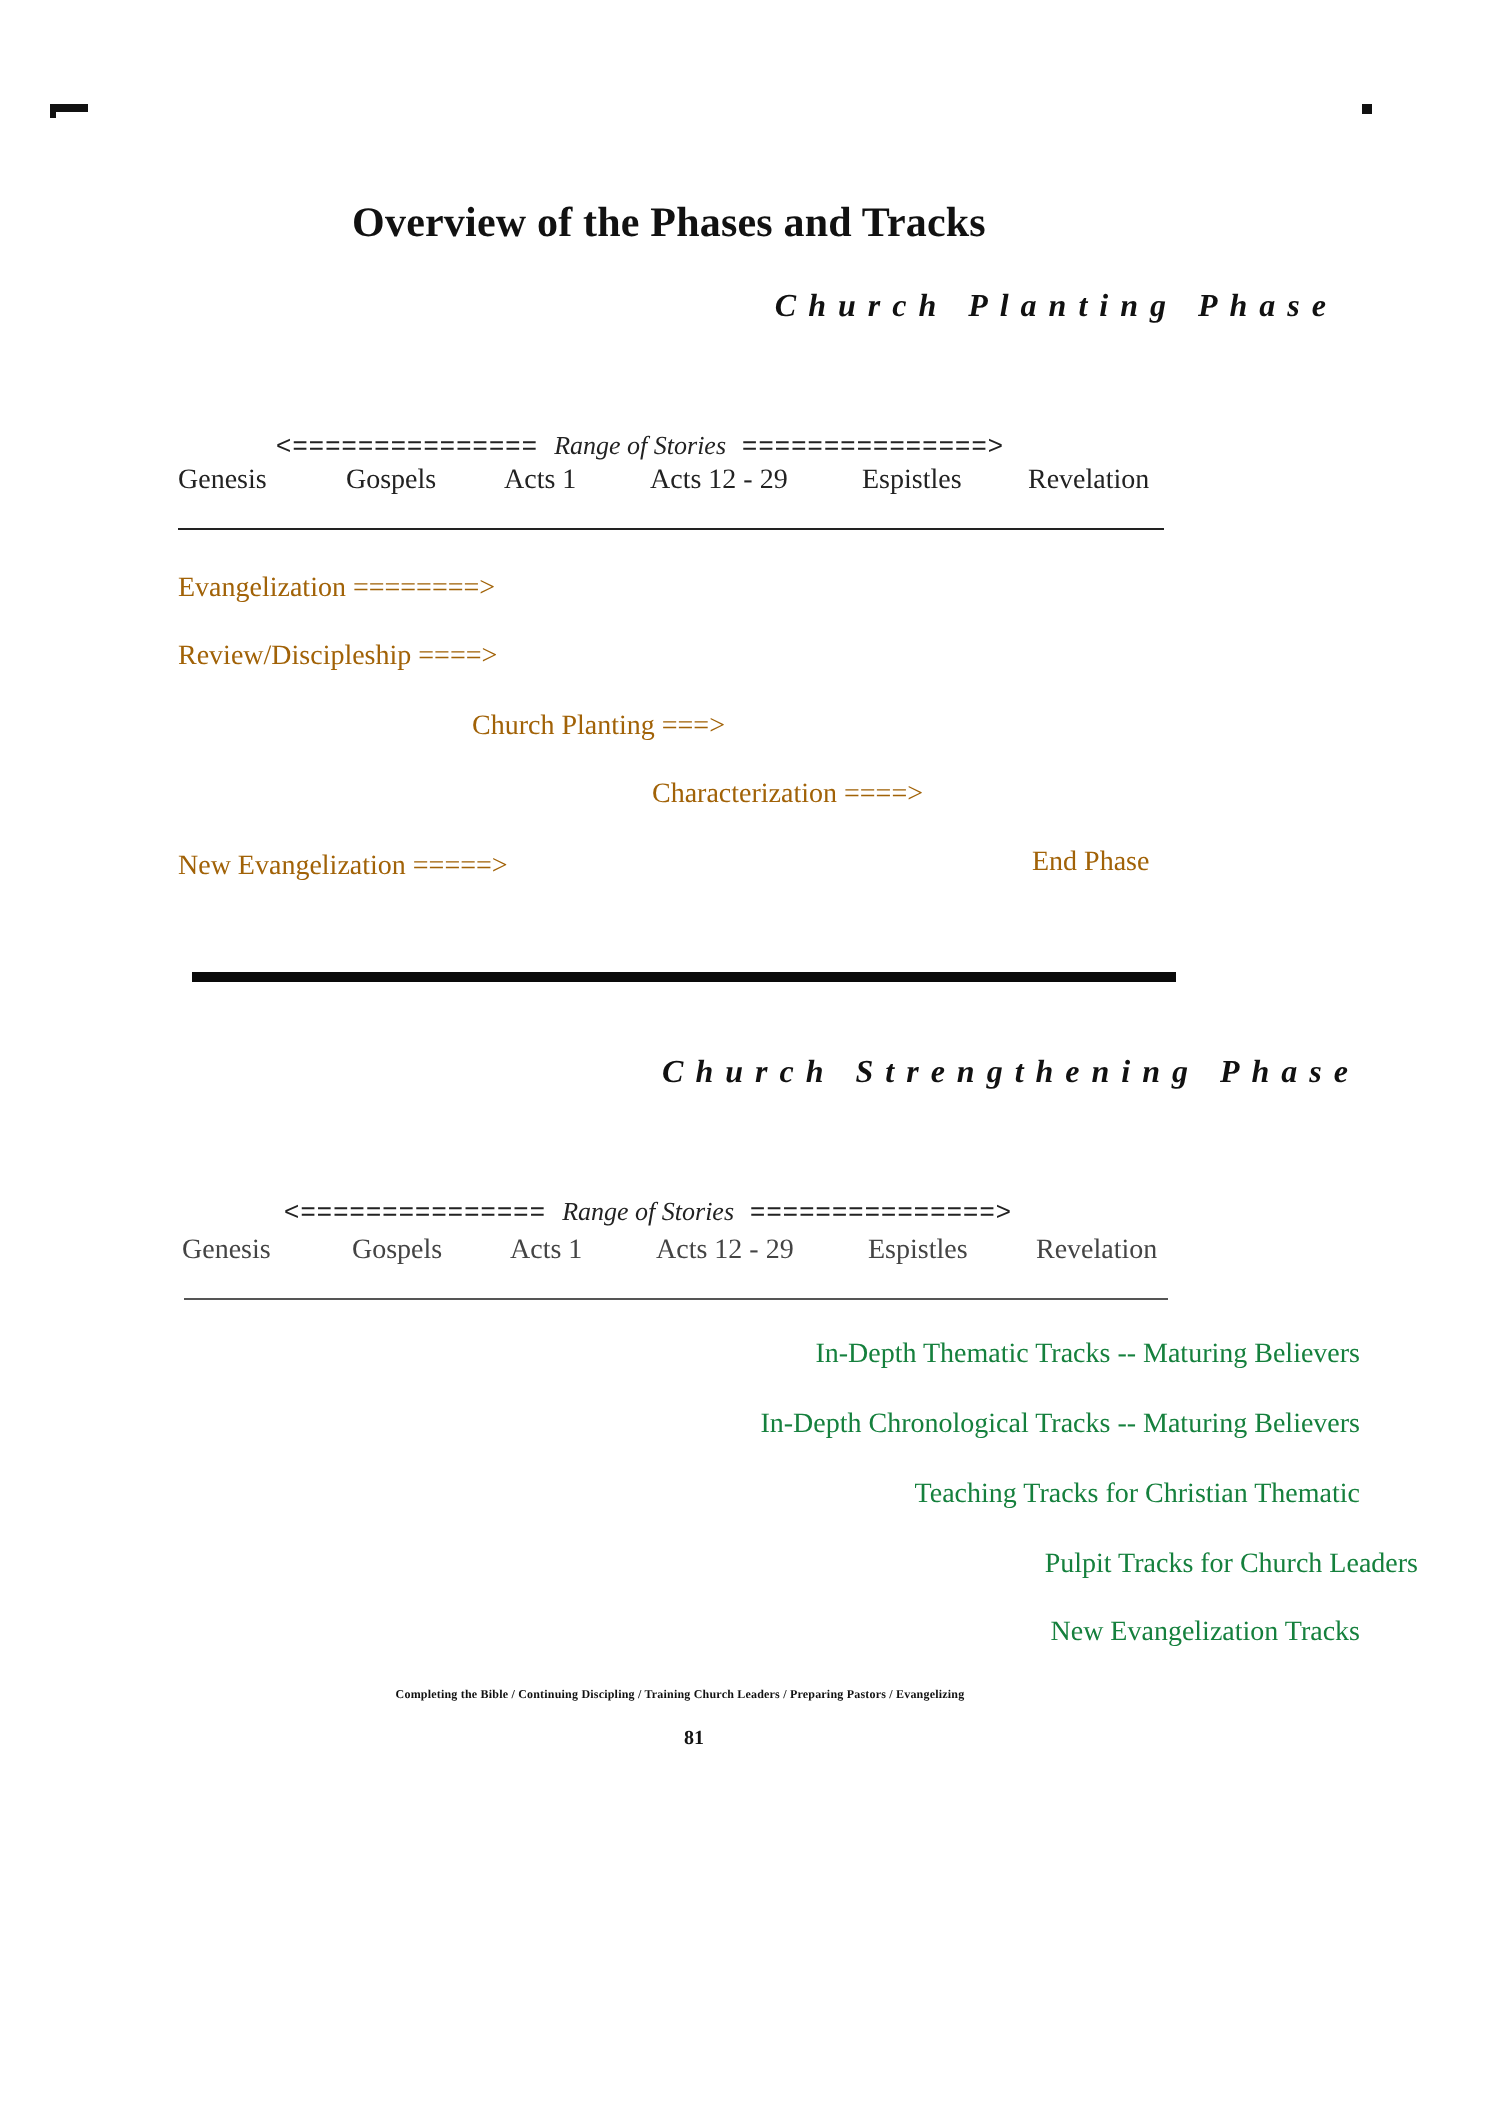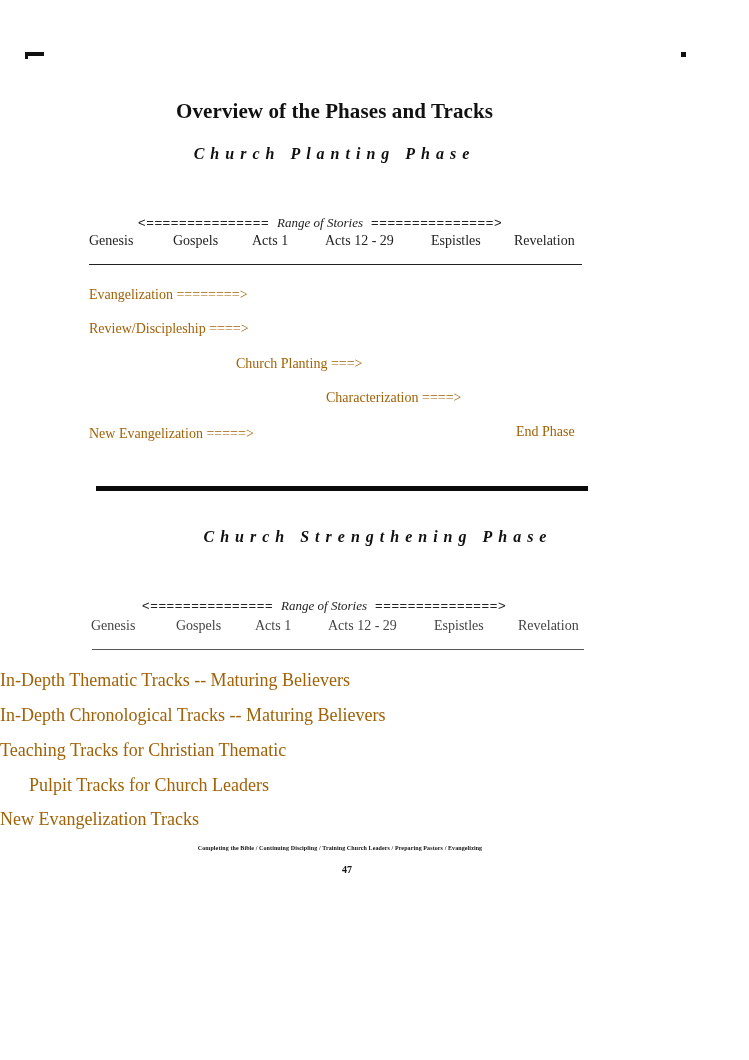--- a/index.html
+++ b/index.html
@@ -10,41 +10,41 @@
     .abs { position: absolute; }
     .corner-mark-left { left: 25px; top: 52px; width: 19px; height: 4px; background: #111; }
     .corner-mark-left::after { content: ""; position: absolute; left: 0; top: 0; width: 3px; height: 7px; background: #111; }
     .corner-mark-right { left: 681px; top: 52px; width: 5px; height: 5px; background: #111; }
 
     .page-title {
       left: 0; width: 669px; top: 99px; text-align: center;
       font-size: 21px; font-weight: bold; letter-spacing: 0.1px;
     }
     .phase-title {
-      left: 0; width: 669px; text-align: center;
+      left: 0; width: 669px; text-align: right;
       font-size: 16px; font-weight: bold; font-style: italic; letter-spacing: 6px;
     }
     .phase1 { top: 145px; }
-    .phase2 { top: 528px; width: 680px; padding-left: 38px; }
+    .phase2 { top: 528px; width: 680px; }
 
     .range-row {
       font-size: 14px; white-space: pre; color: #222;
     }
     .range-row .eq { font-family: "Liberation Sans", sans-serif; font-size: 13px; letter-spacing: 0.6px; }
     .range-row .label { font-style: italic; font-size: 13px; margin: 0 8px; }
 
     .book-row { font-size: 14px; color: #222; }
     .book { position: absolute; white-space: nowrap; }
 
     .rule-thin { height: 1px; background: #222; }
     .rule-thin.faded { background: #555; }
     .rule-thick { height: 5px; background: #0a0a0a; }
 
     .track { font-size: 14px; white-space: nowrap; color: #a16207; }
-    .track-center { left: 0; width: 680px; text-align: left; font-size: 18px; color: #a16207; }
+    .track-center { left: 0; width: 680px; text-align: right; font-size: 14px; color: #15803d; }
 
     .footer {
       left: 0; width: 680px; top: 845px; text-align: center;
       font-size: 6px; font-weight: bold; letter-spacing: 0.1px; color: #111;
     }
     .page-number {
       left: 0; width: 694px; top: 864px; text-align: center;
       font-size: 10px; font-weight: bold;
     }
   </style>
@@ -103,13 +103,13 @@
   <div class="abs rule-thin faded" style="left:92px; top:649px; width:492px;"></div>
 
   <div class="abs track-center" style="top:670px;">In-Depth Thematic Tracks -- Maturing Believers</div>
   <div class="abs track-center" style="top:705px;">In-Depth Chronological Tracks -- Maturing Believers</div>
   <div class="abs track-center" style="top:740px;">Teaching Tracks for Christian Thematic</div>
   <div class="abs track-center" style="top:775px;padding-left:29px;">Pulpit Tracks for Church Leaders</div>
   <div class="abs track-center" style="top:809px;">New Evangelization Tracks</div>
 </section>
 
 <div class="abs footer">Completing the Bible / Continuing Discipling / Training Church Leaders / Preparing Pastors / Evangelizing</div>
-<div class="abs page-number">47</div>
+<div class="abs page-number">81</div>
 
 </body></html>

